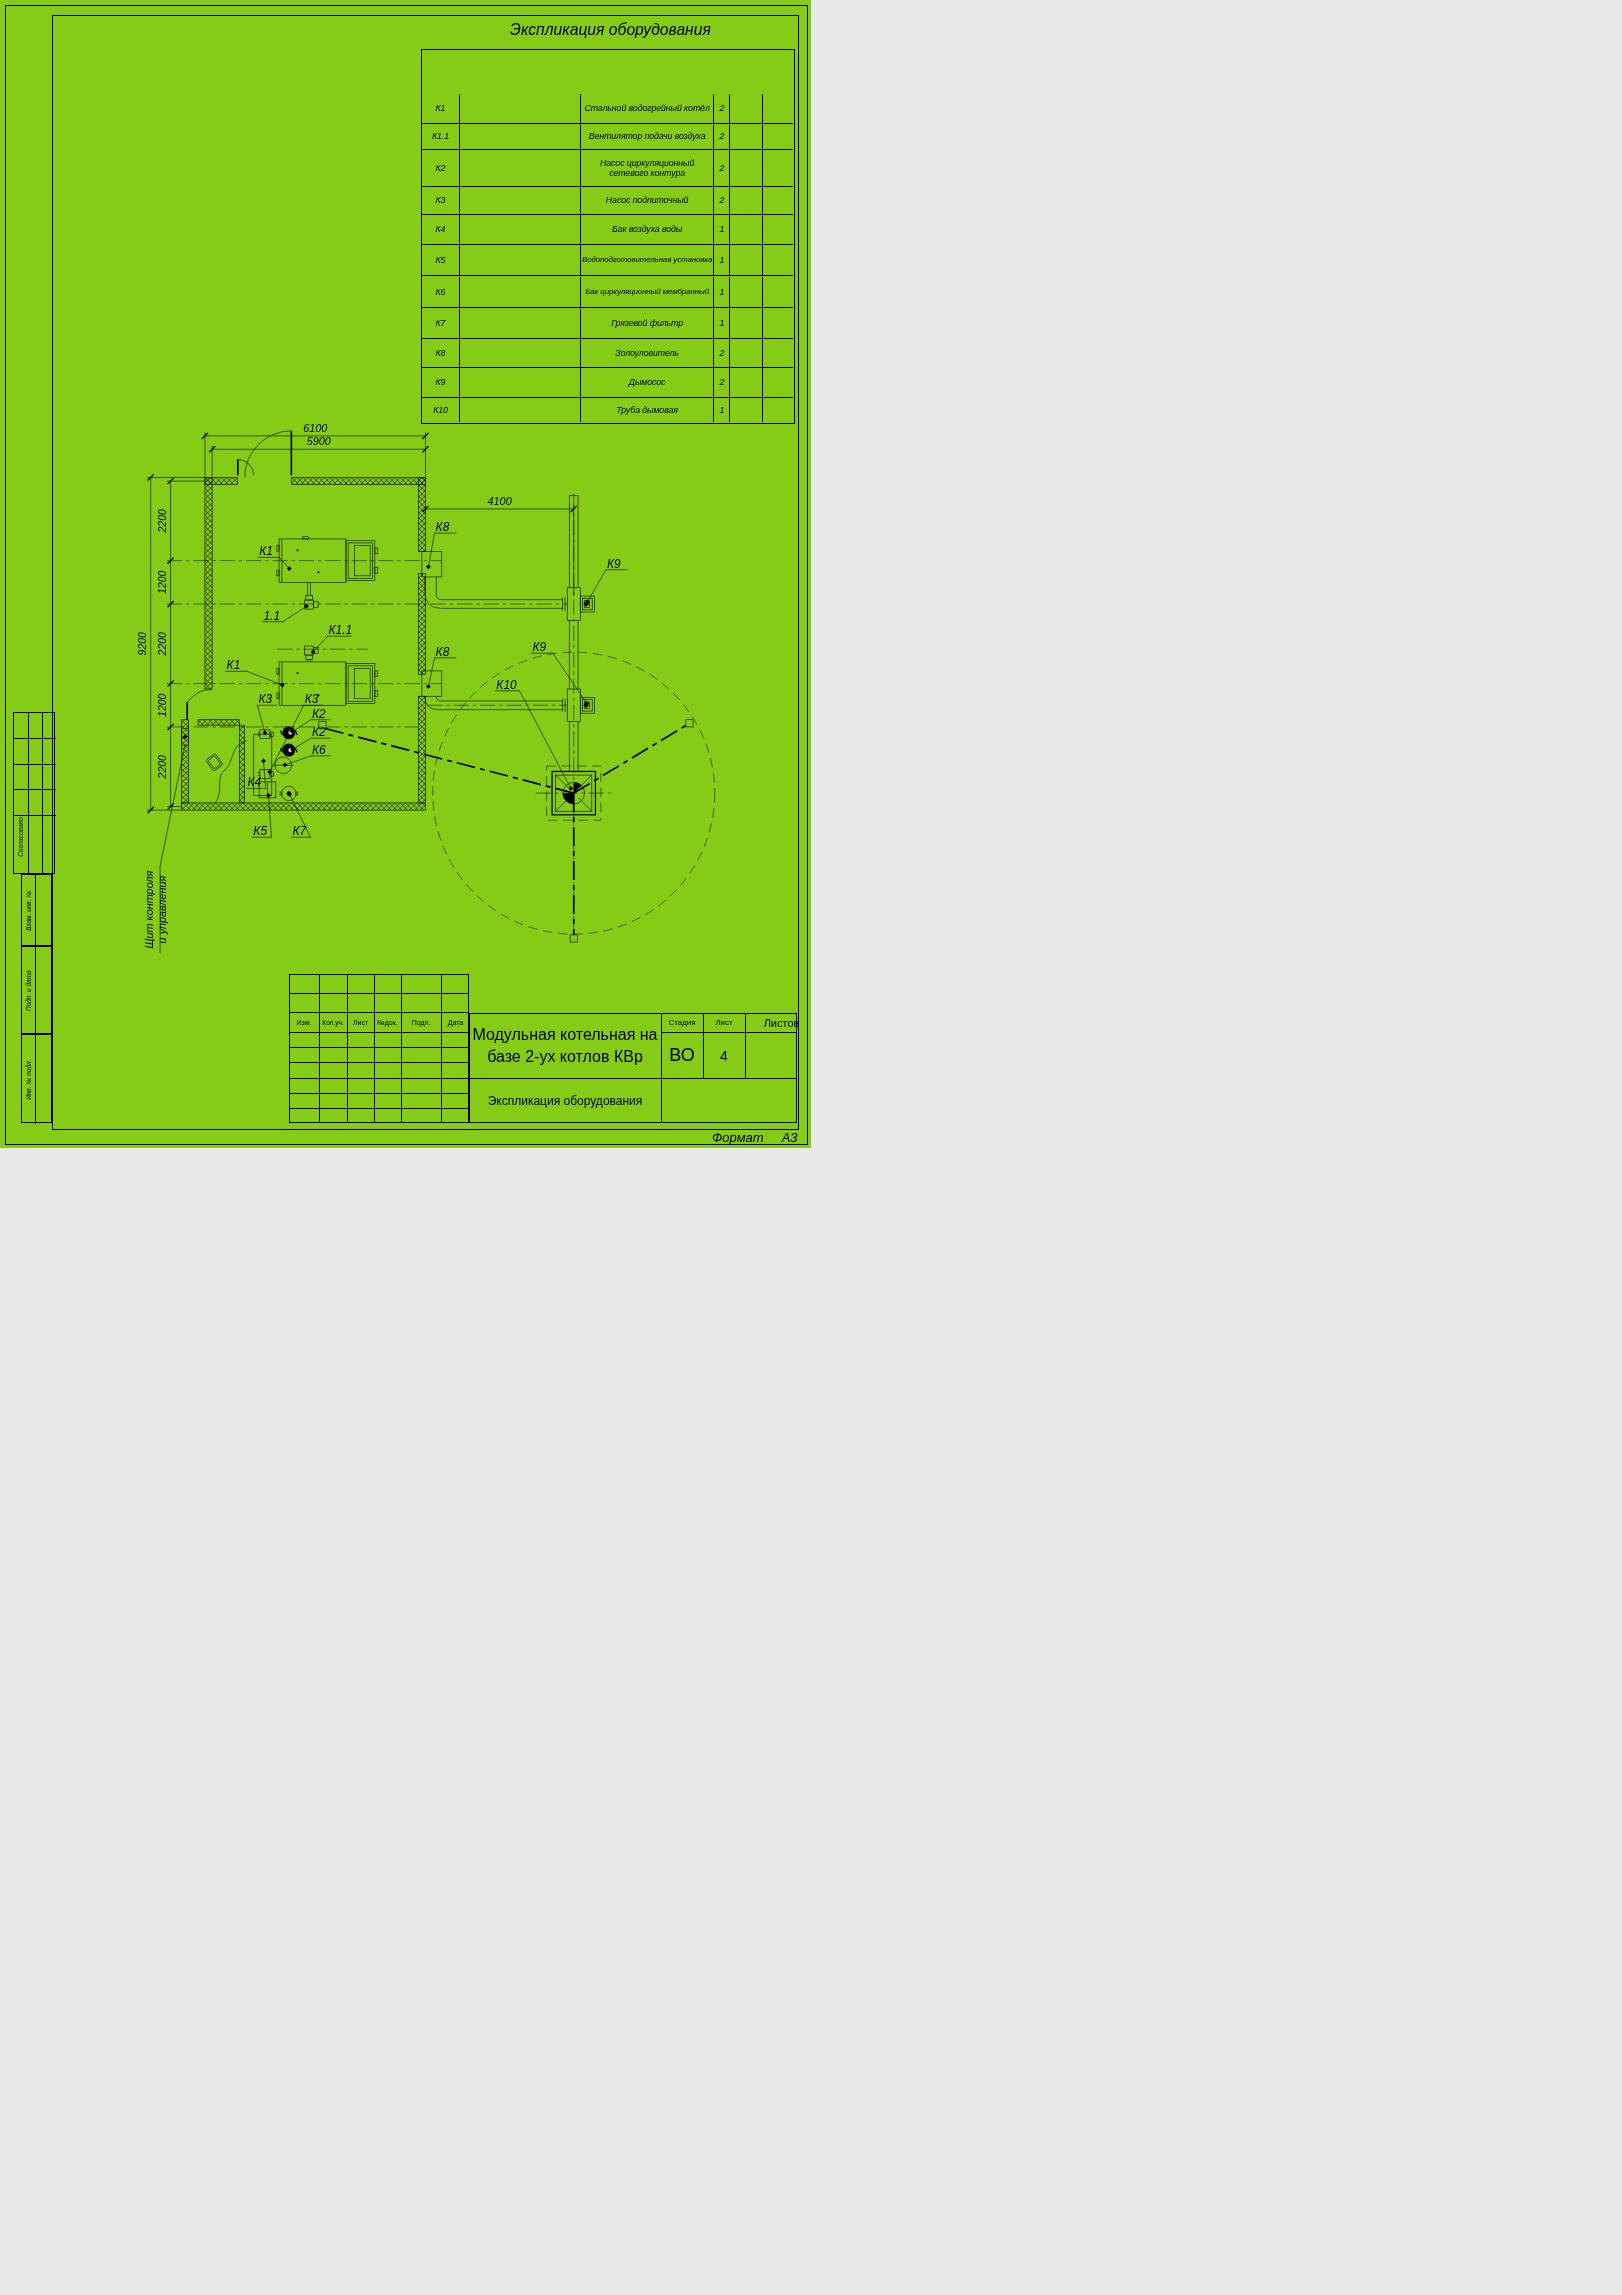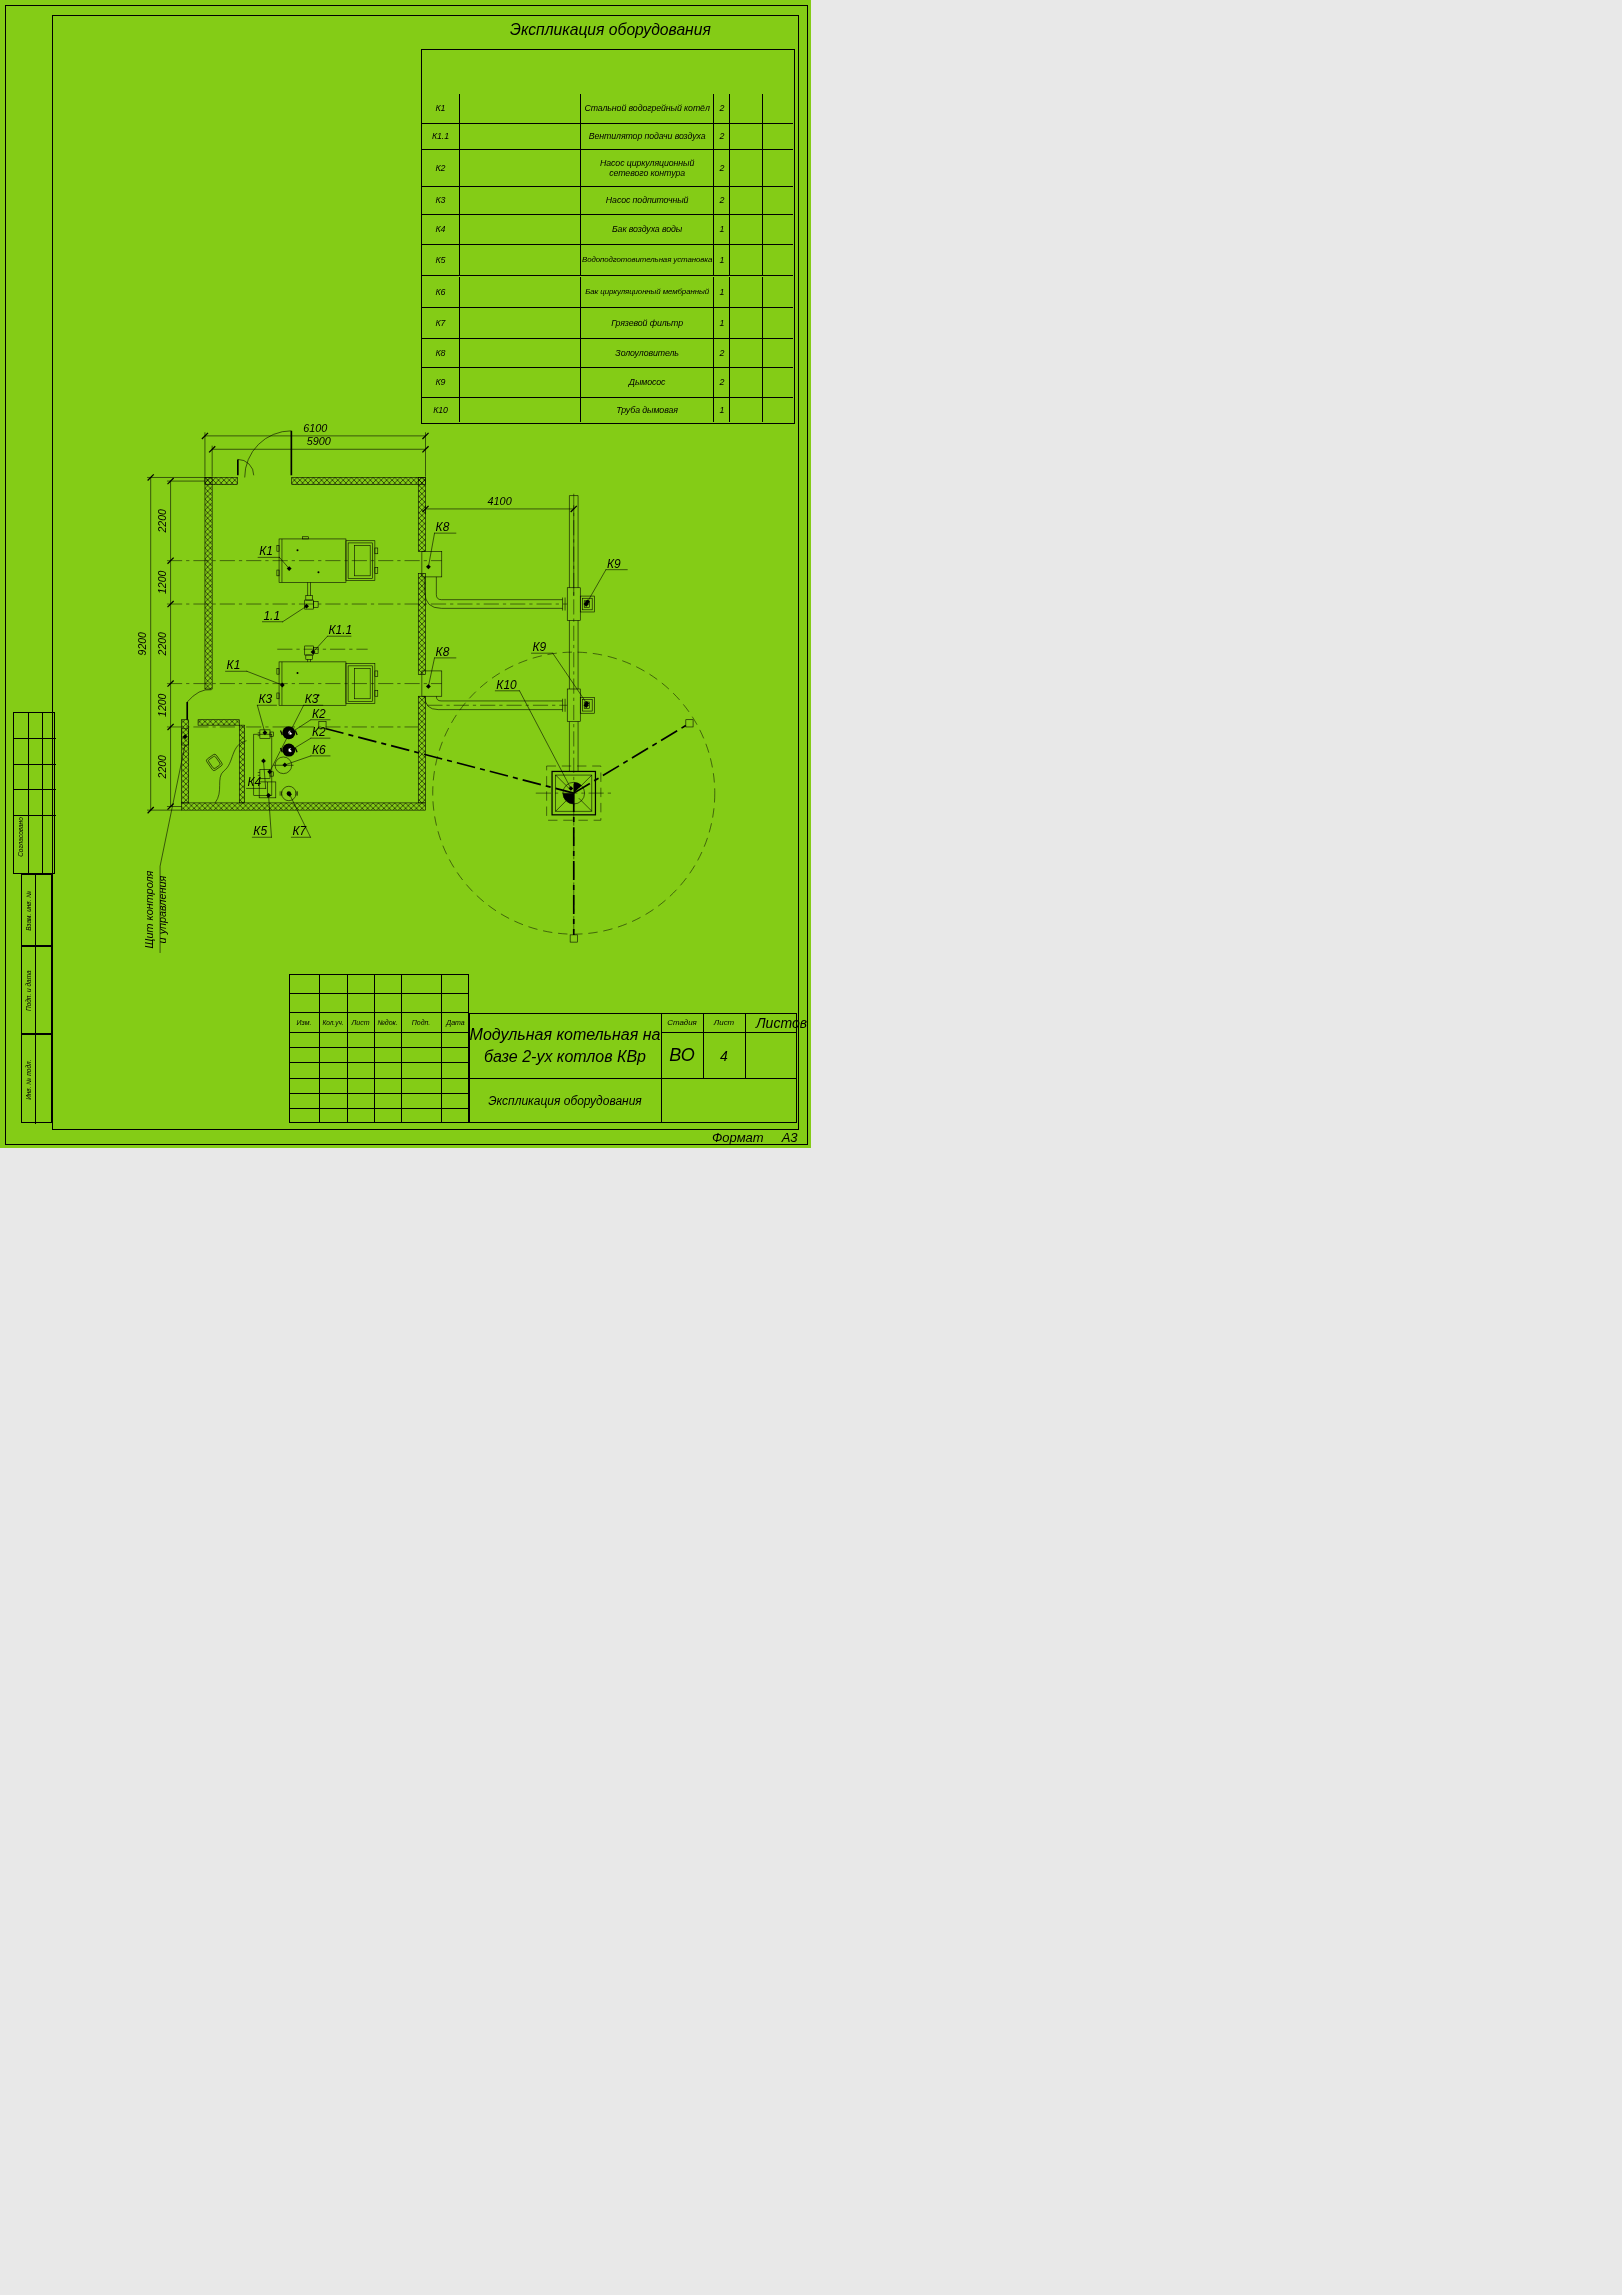--- a/index.html
+++ b/index.html
@@ -16,21 +16,21 @@
   .tbl{left:421px;top:49px;width:374px;height:375px;border:1.4px solid #000;box-sizing:border-box;}
   .trow{position:absolute;left:0;width:371px;border-bottom:1.4px solid #000;box-sizing:border-box;display:flex;}
   .tcell{border-right:0.9px solid #000;box-sizing:border-box;height:100%;
          display:flex;align-items:center;justify-content:center;text-align:center;
          font-style:italic;font-size:8.8px;letter-spacing:-0.1px;line-height:1.15;}
   .c1{width:38px;} .c2{width:121px;} .c3{width:134px;} .c4{width:15.7px;} .c5{width:33px;} .c6{width:30px;border-right:none;}
   .hdr{font-size:9.3px;}
   
   .line{position:absolute;background:#000;}
   .stxt{position:absolute;display:flex;align-items:center;justify-content:center;
-        text-align:center;font-style:italic;}
+        text-align:center;}
   
   .sb{border:0.9px solid #000;box-sizing:border-box;}
   .rot{transform:rotate(-90deg);transform-origin:center center;white-space:nowrap;
        font-style:italic;}
   
   svg .thin{stroke:#000;stroke-width:16;fill:none;}
   svg .med{stroke:#000;stroke-width:34;fill:none;}
   svg .thk{stroke:#000;stroke-width:46;fill:none;}
   svg .axis{stroke:#000;stroke-width:14;fill:none;stroke-dasharray:420 110 90 110;}
   svg .guy{stroke:#000;stroke-width:46;fill:none;stroke-dasharray:520 140 140 140;}
@@ -524,21 +524,21 @@
     <div class="line" style="left:661px;top:1013px;width:0.9px;height:65px;"></div>
     <div class="line" style="left:703px;top:1013px;width:0.9px;height:65px;"></div>
     <div class="line" style="left:745px;top:1013px;width:0.9px;height:65px;"></div>
     <div class="line" style="left:661px;top:1032px;width:136px;height:0.9px;"></div>
     <div class="line" style="left:469px;top:1078px;width:328px;height:1.4px;"></div>
     <div class="line" style="left:661px;top:1078px;width:0.9px;height:45px;"></div>
     <div class="stxt preline" style="left:469px;top:1013px;width:192px;height:65px;font-size:16px;line-height:1.35;">Модульная котельная на
 базе 2-ух котлов КВр</div>
     <div class="stxt" style="left:661px;top:1013px;width:42px;height:19px;font-size:7.9px;">Стадия</div>
     <div class="stxt" style="left:703px;top:1013px;width:42px;height:19px;font-size:7.9px;">Лист</div>
-    <div class="stxt" style="left:755px;top:1013px;width:53px;height:19px;font-size:14px;">Листов</div>
+    <div class="stxt" style="left:755px;top:1013px;width:53px;height:19px;font-size:11px;">Листов</div>
     <div class="stxt" style="left:661px;top:1033px;width:42px;height:45px;font-size:18px;">ВО</div>
     <div class="stxt" style="left:703px;top:1033px;width:42px;height:45px;font-size:14px;">4</div>
     <div class="stxt" style="left:745px;top:1033px;width:53px;height:45px;font-size:14px;"></div>
     <div class="stxt" style="left:469px;top:1079px;width:192px;height:44px;font-size:12px;">Экспликация оборудования</div>
   </div>
 
   <div class="abs it" style="left:712px;top:1130px;width:88px;font-size:13px;">
     <span>Формат</span>&nbsp;&nbsp;&nbsp;&nbsp;
     <span>А3</span>
   </div>

